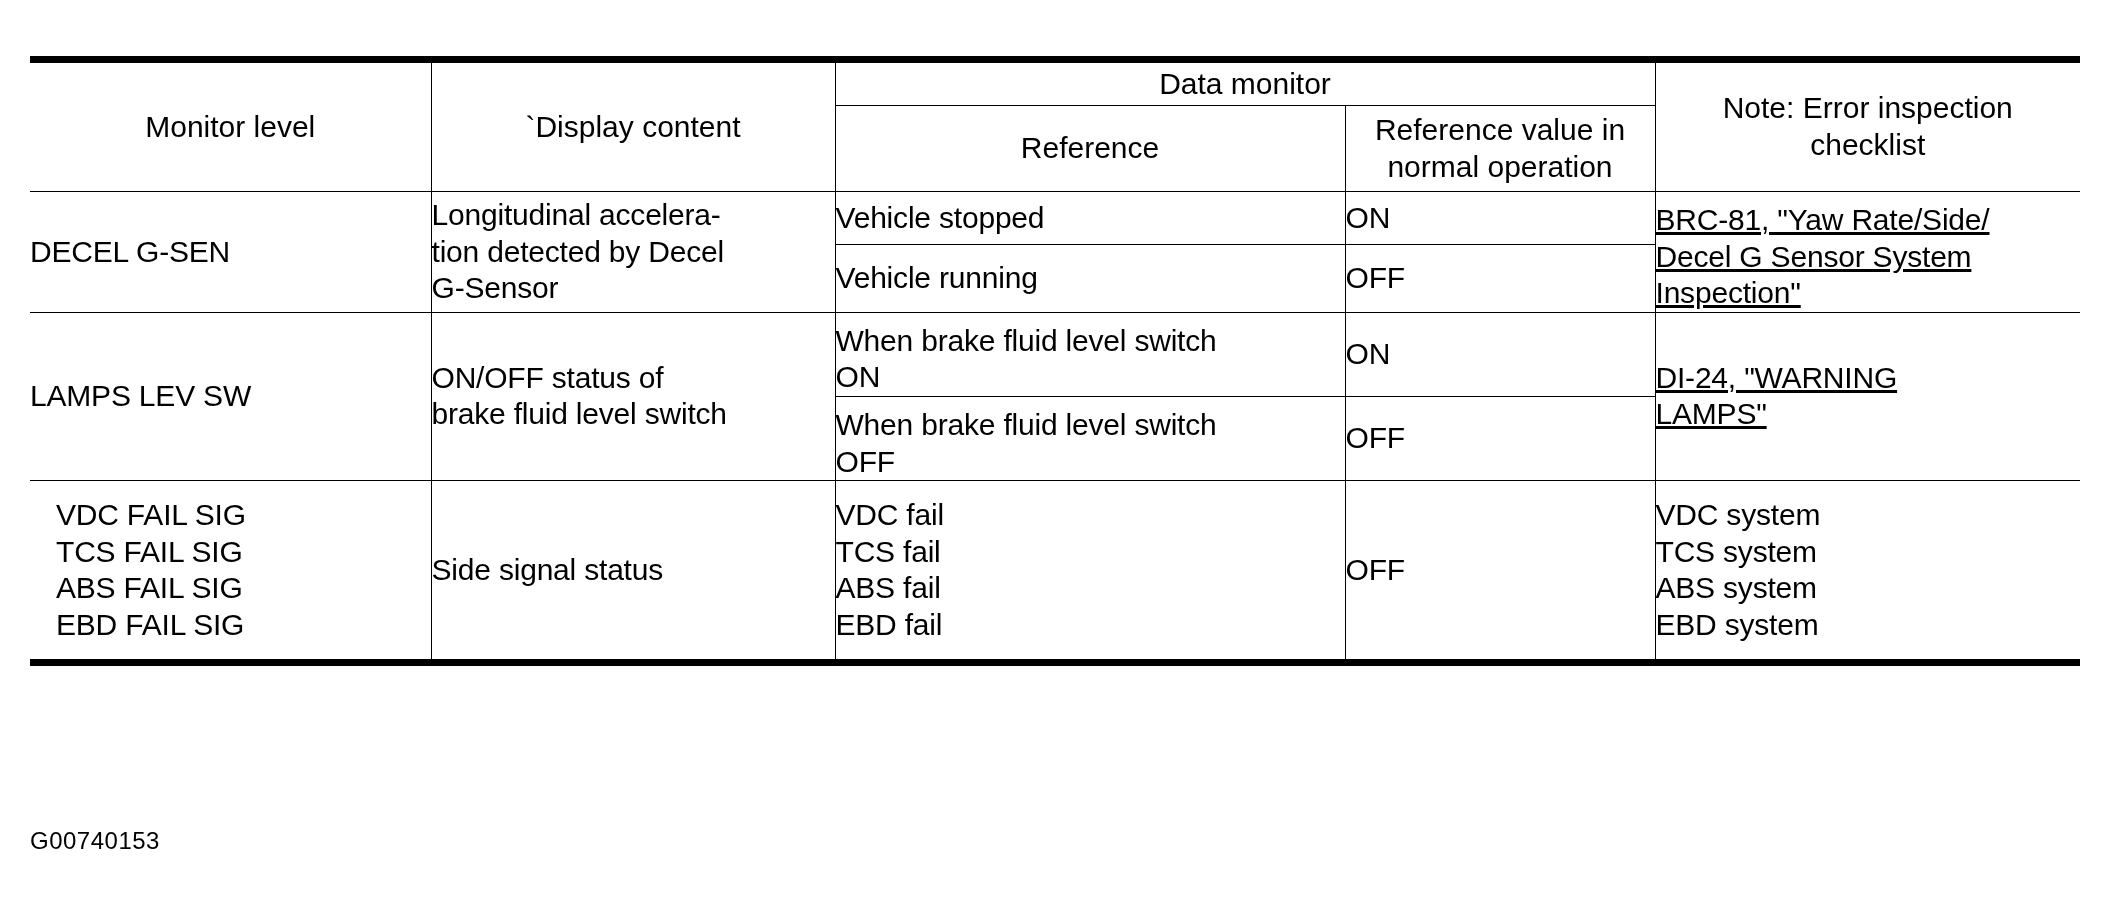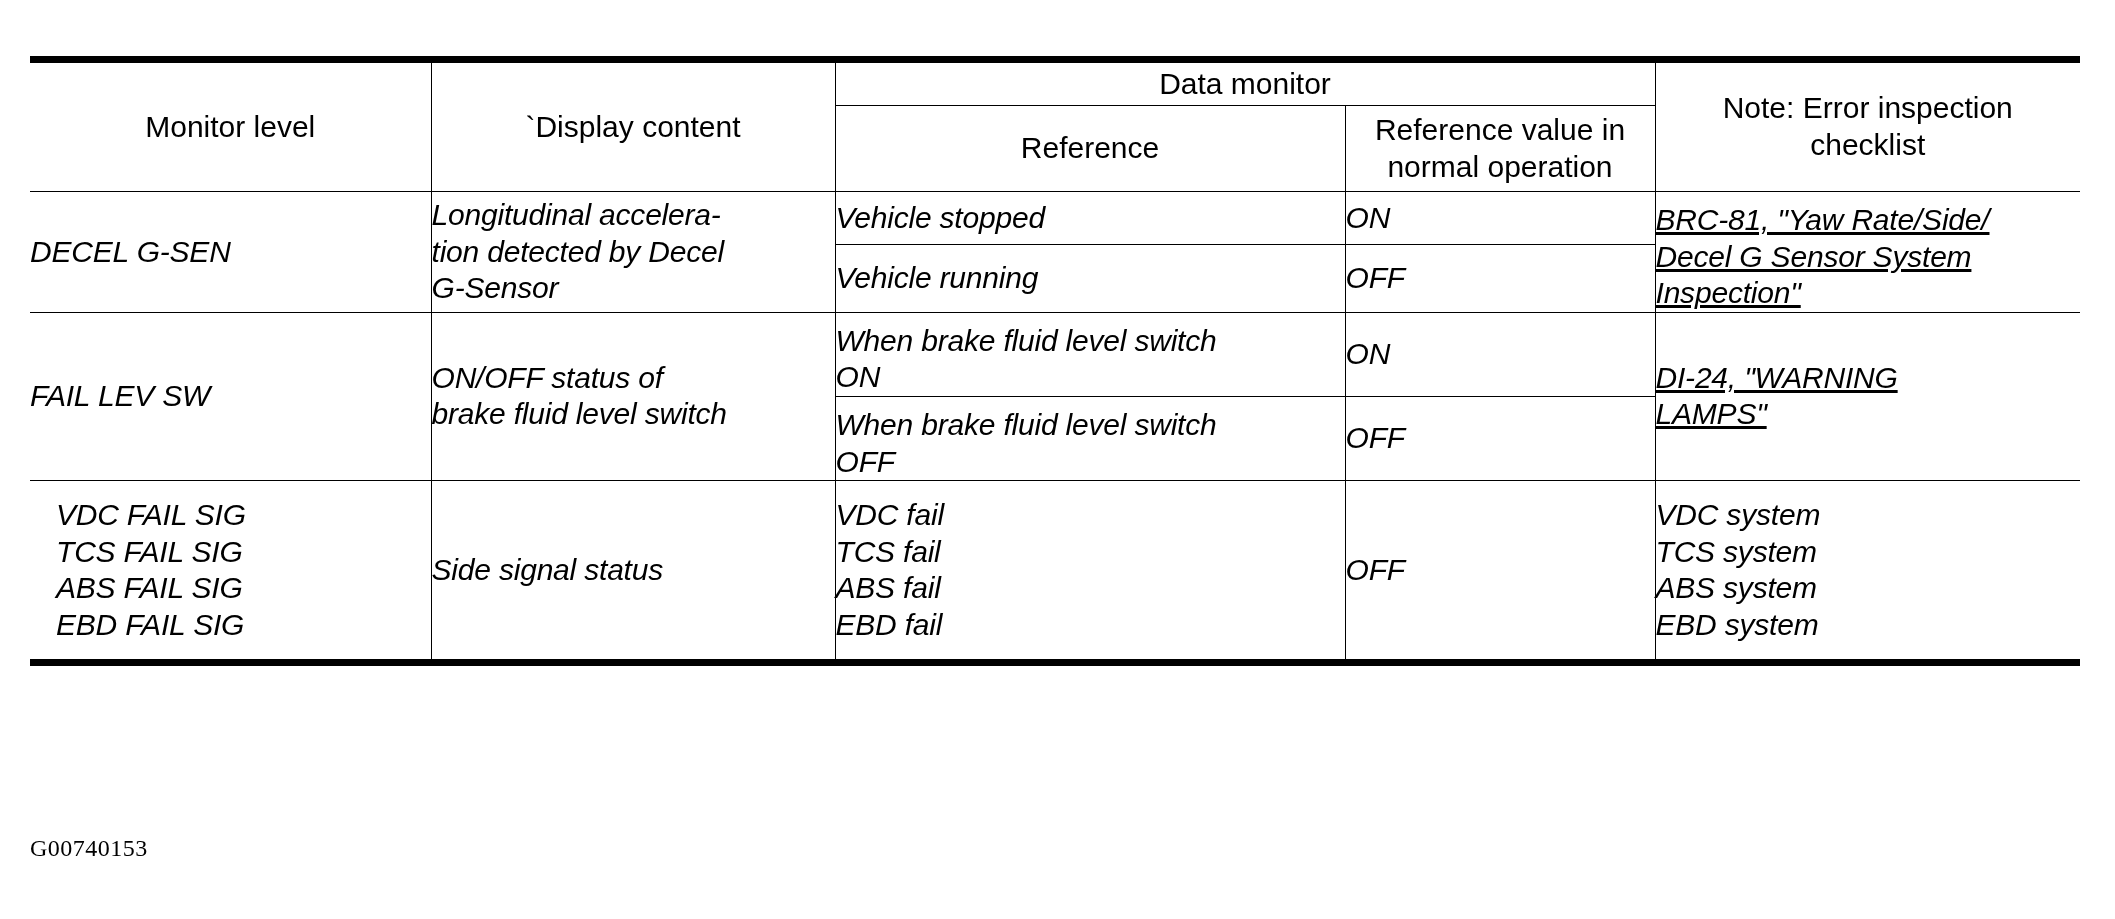--- a/index.html
+++ b/index.html
@@ -69,21 +69,21 @@
   table.monitor-table tr > *:last-child {
     border-right: none;
   }
 
   .cell {
     padding: 6px 14px;
     font-size: 30px;
     line-height: 1.22;
     letter-spacing: -0.2px;
   }
-  .cell.left   { text-align: left; font-style: italic; }
+  .cell.left   { text-align: left; }
 
   .hdr {
     font-size: 30px;
     line-height: 1.22;
     text-align: center;
     padding: 8px 12px;
   }
 
   .col-monitor   { width: 401px; }
   .col-display   { width: 404px; }
@@ -104,22 +104,21 @@
     text-decoration: underline;
     text-underline-offset: 2px;
   }
 
   .figure-id {
     position: absolute;
     left: 30px;
     top: 827px;
     font-size: 24px;
     letter-spacing: 0.5px;
-    font-family: Liberation Serif, serif;
-    margin-top: 8px;
+    font-family: Liberation Sans, sans-serif;
   }
 
   .nowrapish { white-space: pre-line; }
 </style>
 </head>
 <body>
 
 <div class="page">
 
   <div class="table-wrap">
@@ -184,21 +183,21 @@
           <td class="cell left">
             <span class="nowrapish">Vehicle running</span>
           </td>
           <td class="cell left">
             <span class="nowrapish">OFF</span>
           </td>
         </tr>
 
         <tr class="r2a">
           <td class="cell left" rowspan="2">
-            <span class="nowrapish">FAIL LEV SW</span>
+            <span class="nowrapish">LAMPS LEV SW</span>
           </td>
           <td class="cell left" rowspan="2">
             <span class="nowrapish">ON/OFF status of
 brake fluid level switch</span>
           </td>
           <td class="cell left" style="vertical-align:top;padding-top:10px">
             <span class="nowrapish">When brake fluid level switch
 ON</span>
           </td>
           <td class="cell left">

